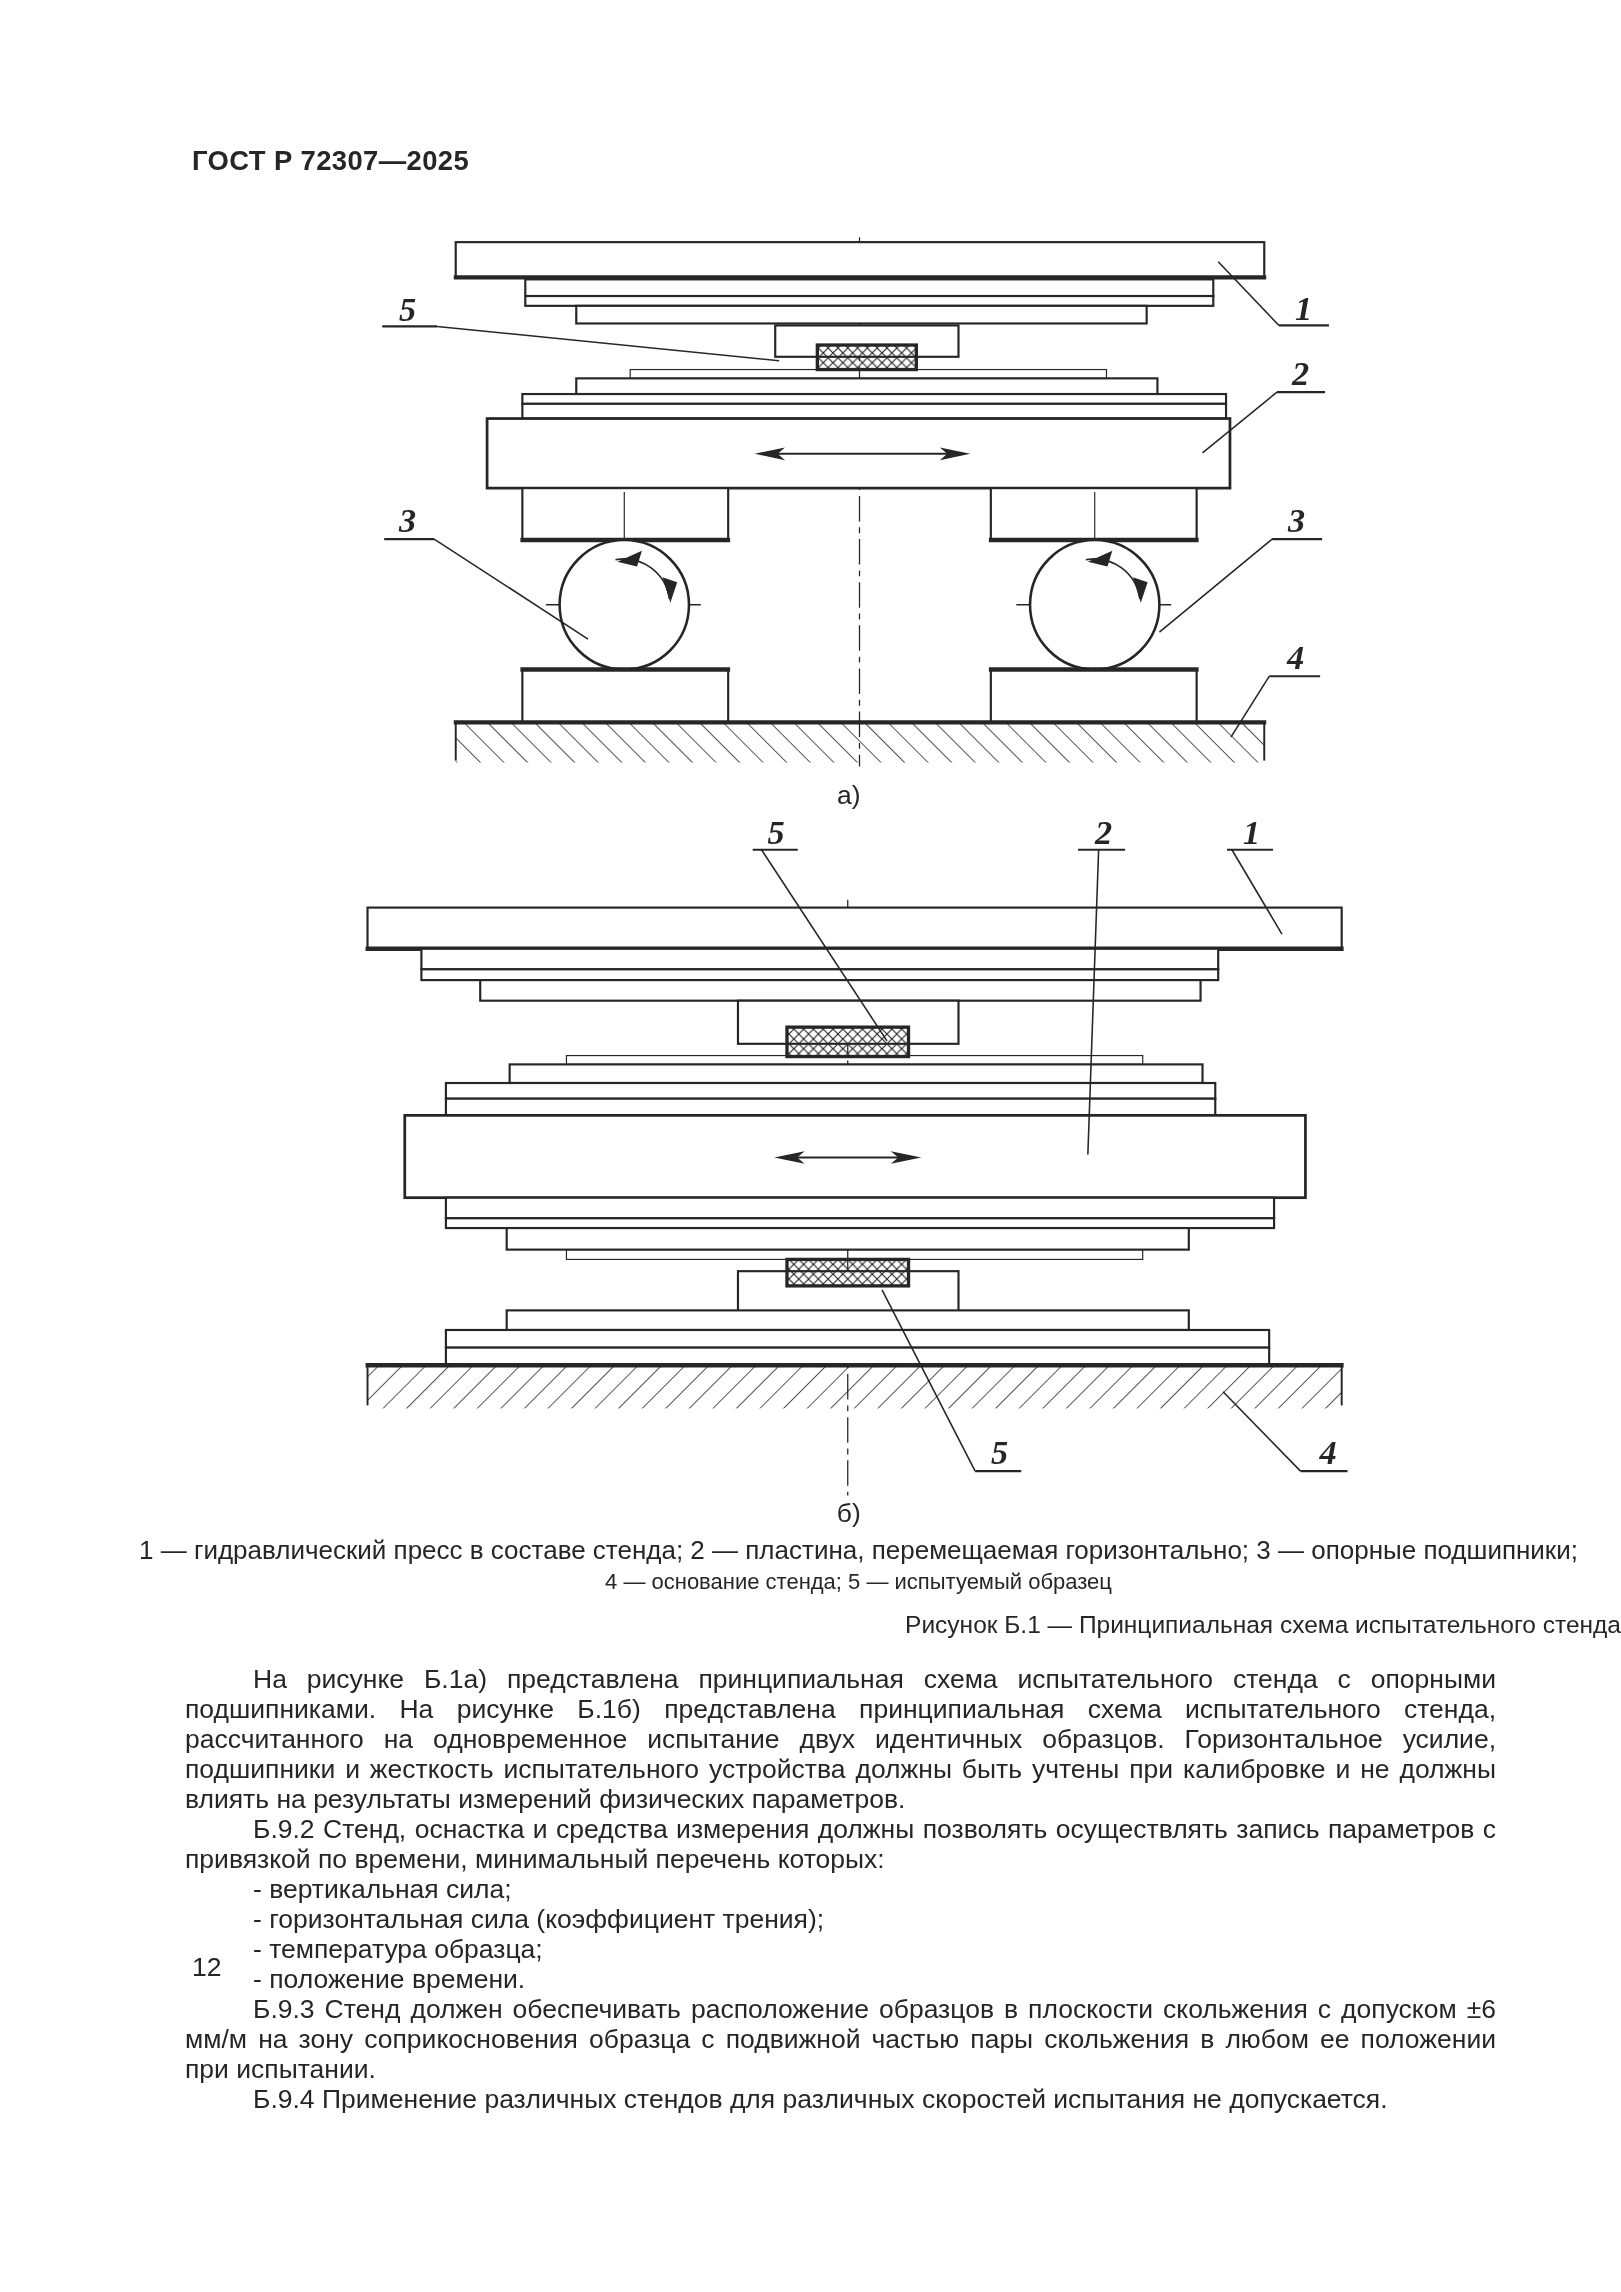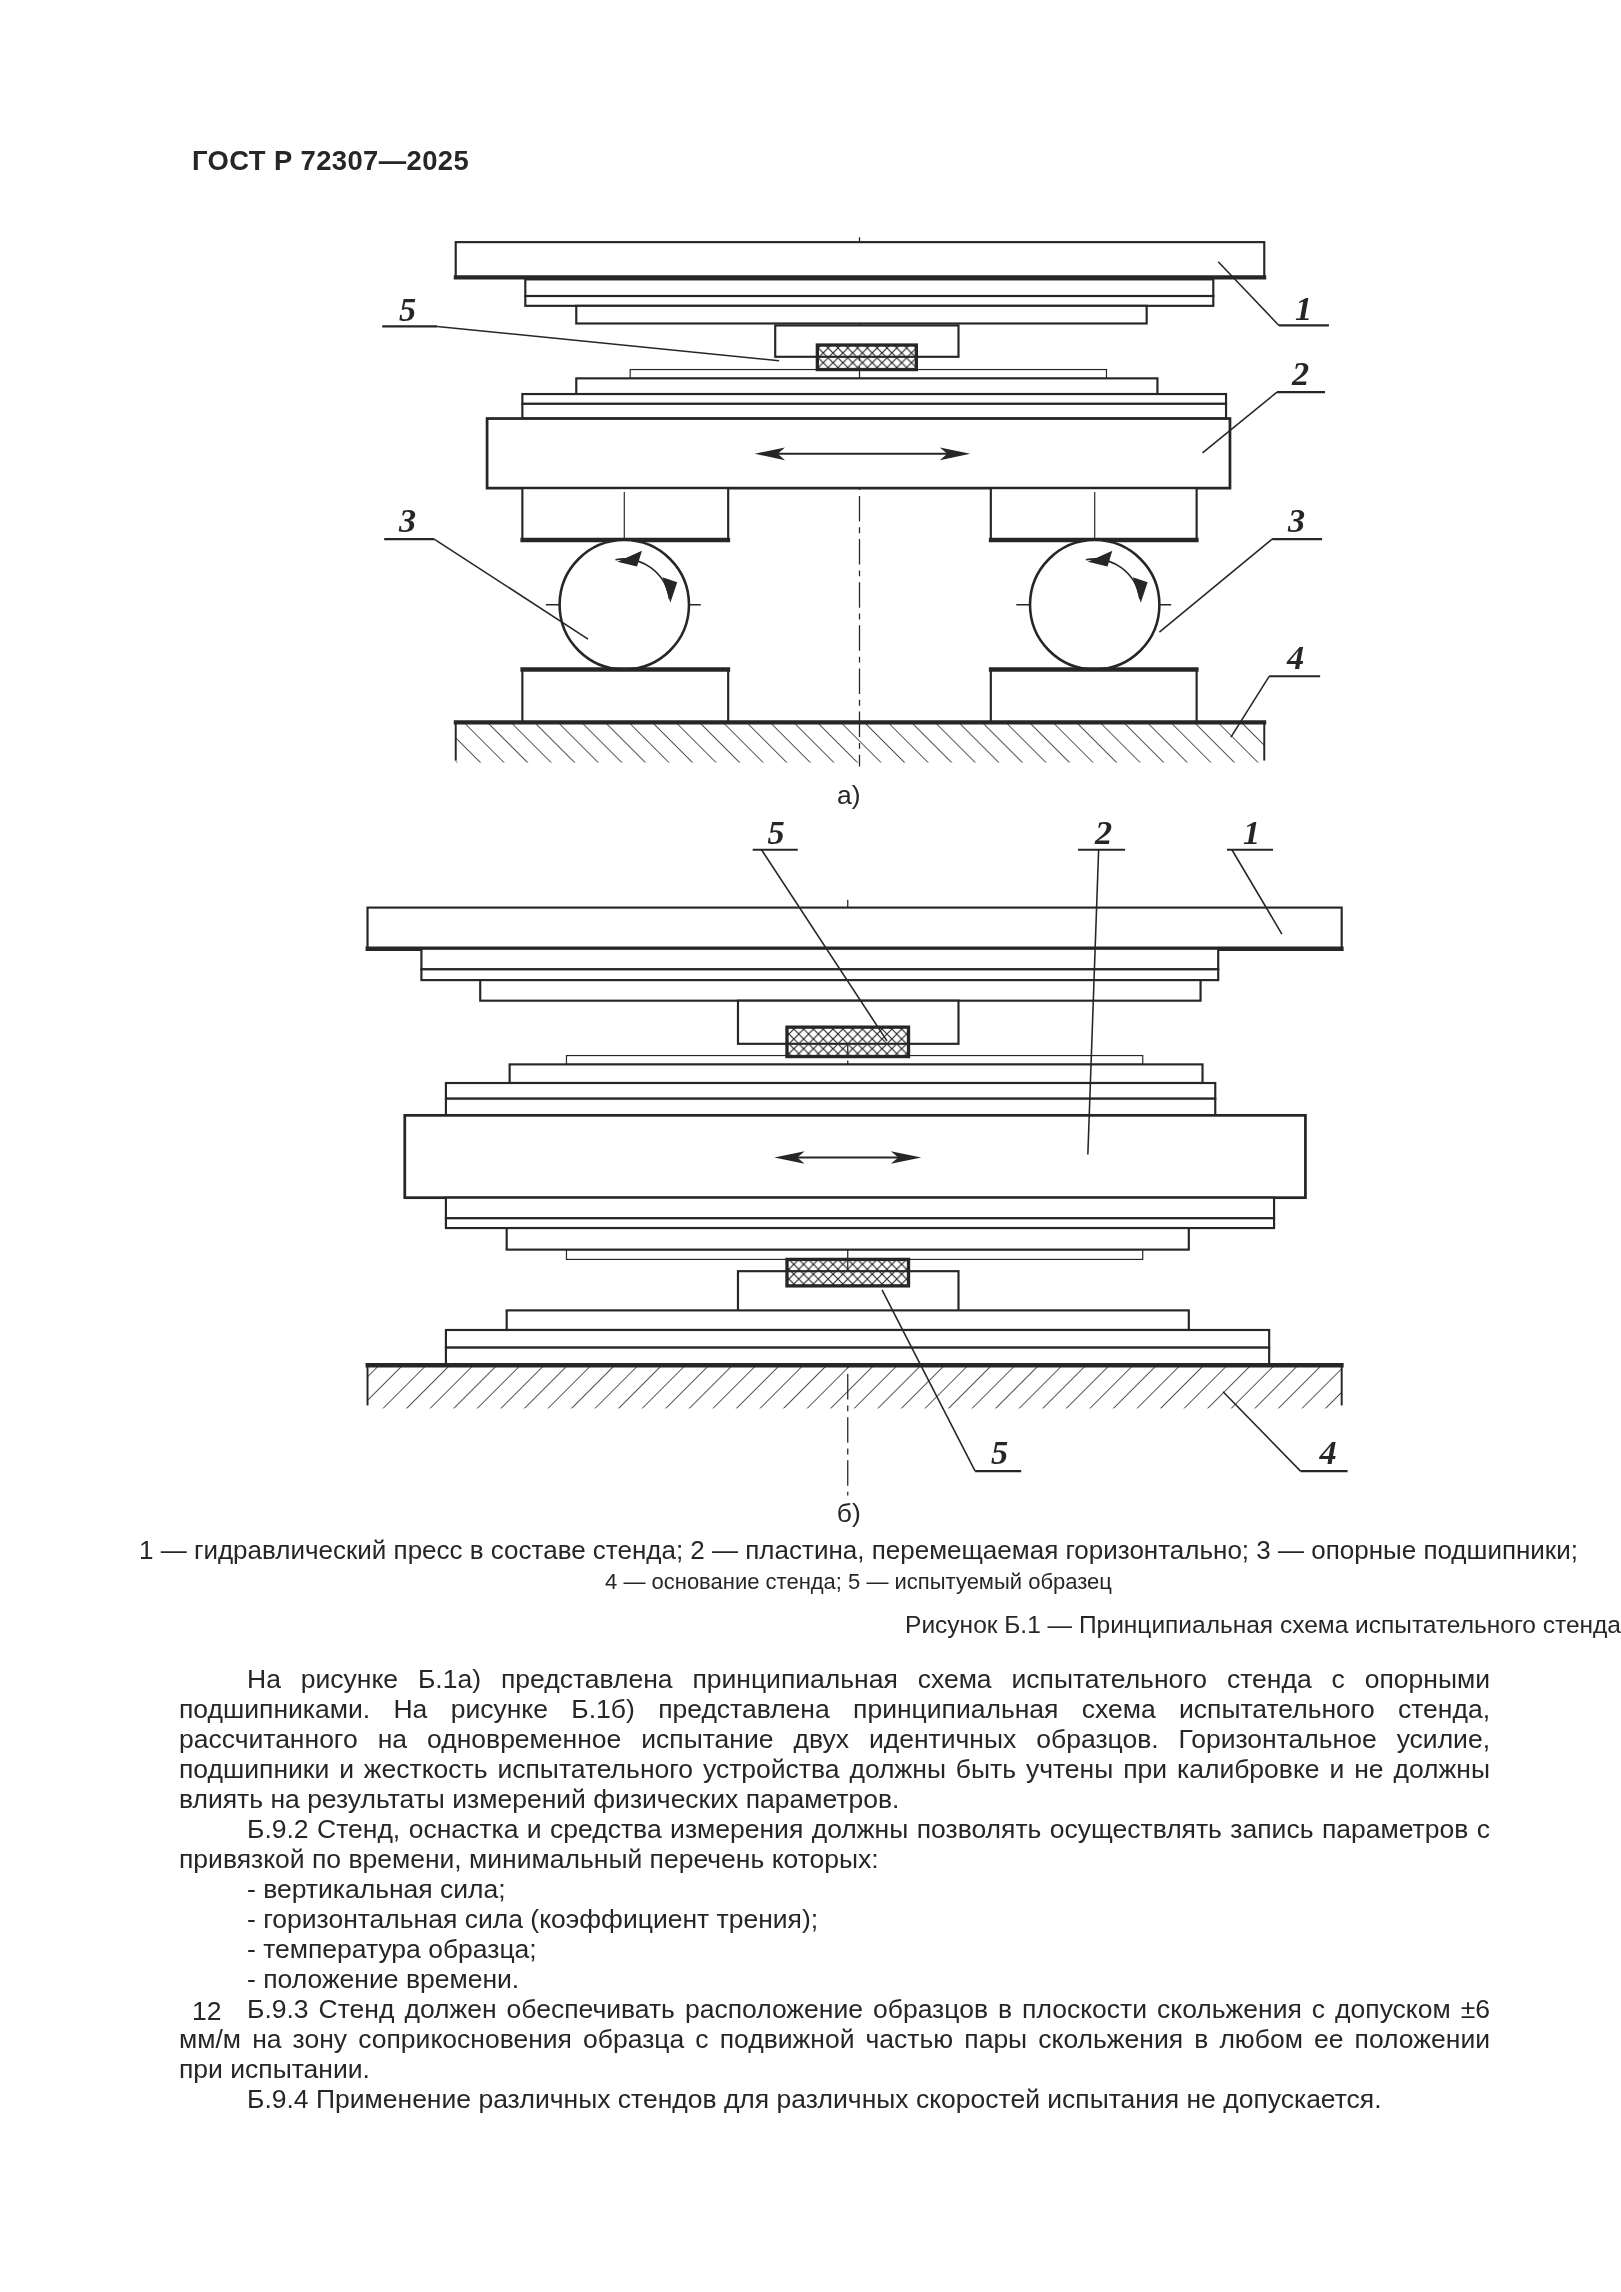--- a/index.html
+++ b/index.html
@@ -3,23 +3,23 @@
 <meta charset="utf-8">
 <style>
   html,body{margin:0;padding:0;background:#9a9a9a;}
   .page{position:relative;width:1621px;height:2293px;background:#ffffff;
         font-family:"Liberation Sans",sans-serif;color:#262626;overflow:hidden;}
   .abs{position:absolute;}
   .hdr{left:192px;top:145px;font-size:27.4px;font-weight:bold;letter-spacing:0.4px;}
   .legend1{left:96px;top:1535px;width:1525px;text-align:center;font-size:26px;}
   .legend2{left:96px;top:1569px;width:1525px;text-align:center;font-size:22px;}
   .figcap{left:96px;top:1611px;width:1525px;text-align:right;font-size:24.5px;}
-  .bodytext{left:179px;top:1664px;width:1311px;font-size:26.5px;line-height:30px;text-align:justify;}
+  .bodytext{left:185px;top:1664px;width:1311px;font-size:26.5px;line-height:30px;text-align:justify;}
   .bodytext p{margin:0;text-indent:68px;}
-  .pagenum{left:192px;top:1996px;font-size:26.5px;}
+  .pagenum{left:192px;top:1952px;font-size:26.5px;}
   svg{position:absolute;left:0;top:0;}
   .ln{stroke:#262626;stroke-width:2;fill:none;}
   .plate{stroke:#262626;stroke-width:2.2;fill:#ffffff;}
   .big{stroke:#262626;stroke-width:2.8;fill:#ffffff;}
   .thick{stroke:#262626;stroke-width:4.5;fill:none;}
   .leader{stroke:#262626;stroke-width:1.6;fill:none;}
   .under{stroke:#262626;stroke-width:2.2;fill:none;}
   .cl{stroke:#262626;stroke-width:1.3;fill:none;stroke-dasharray:26 6 6 6;}
   .thin{stroke:#262626;stroke-width:1.2;fill:none;}
   .callout{font-family:"Liberation Serif",serif;font-style:italic;font-weight:bold;

